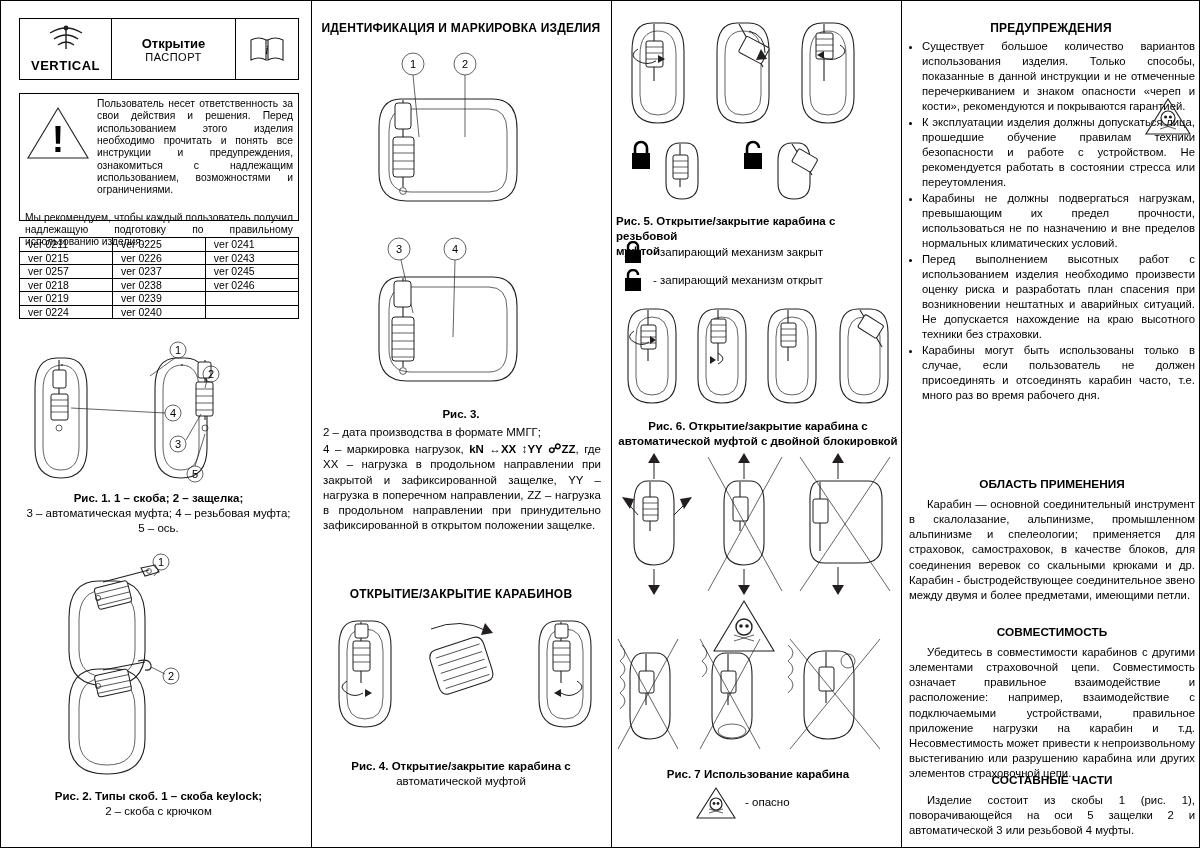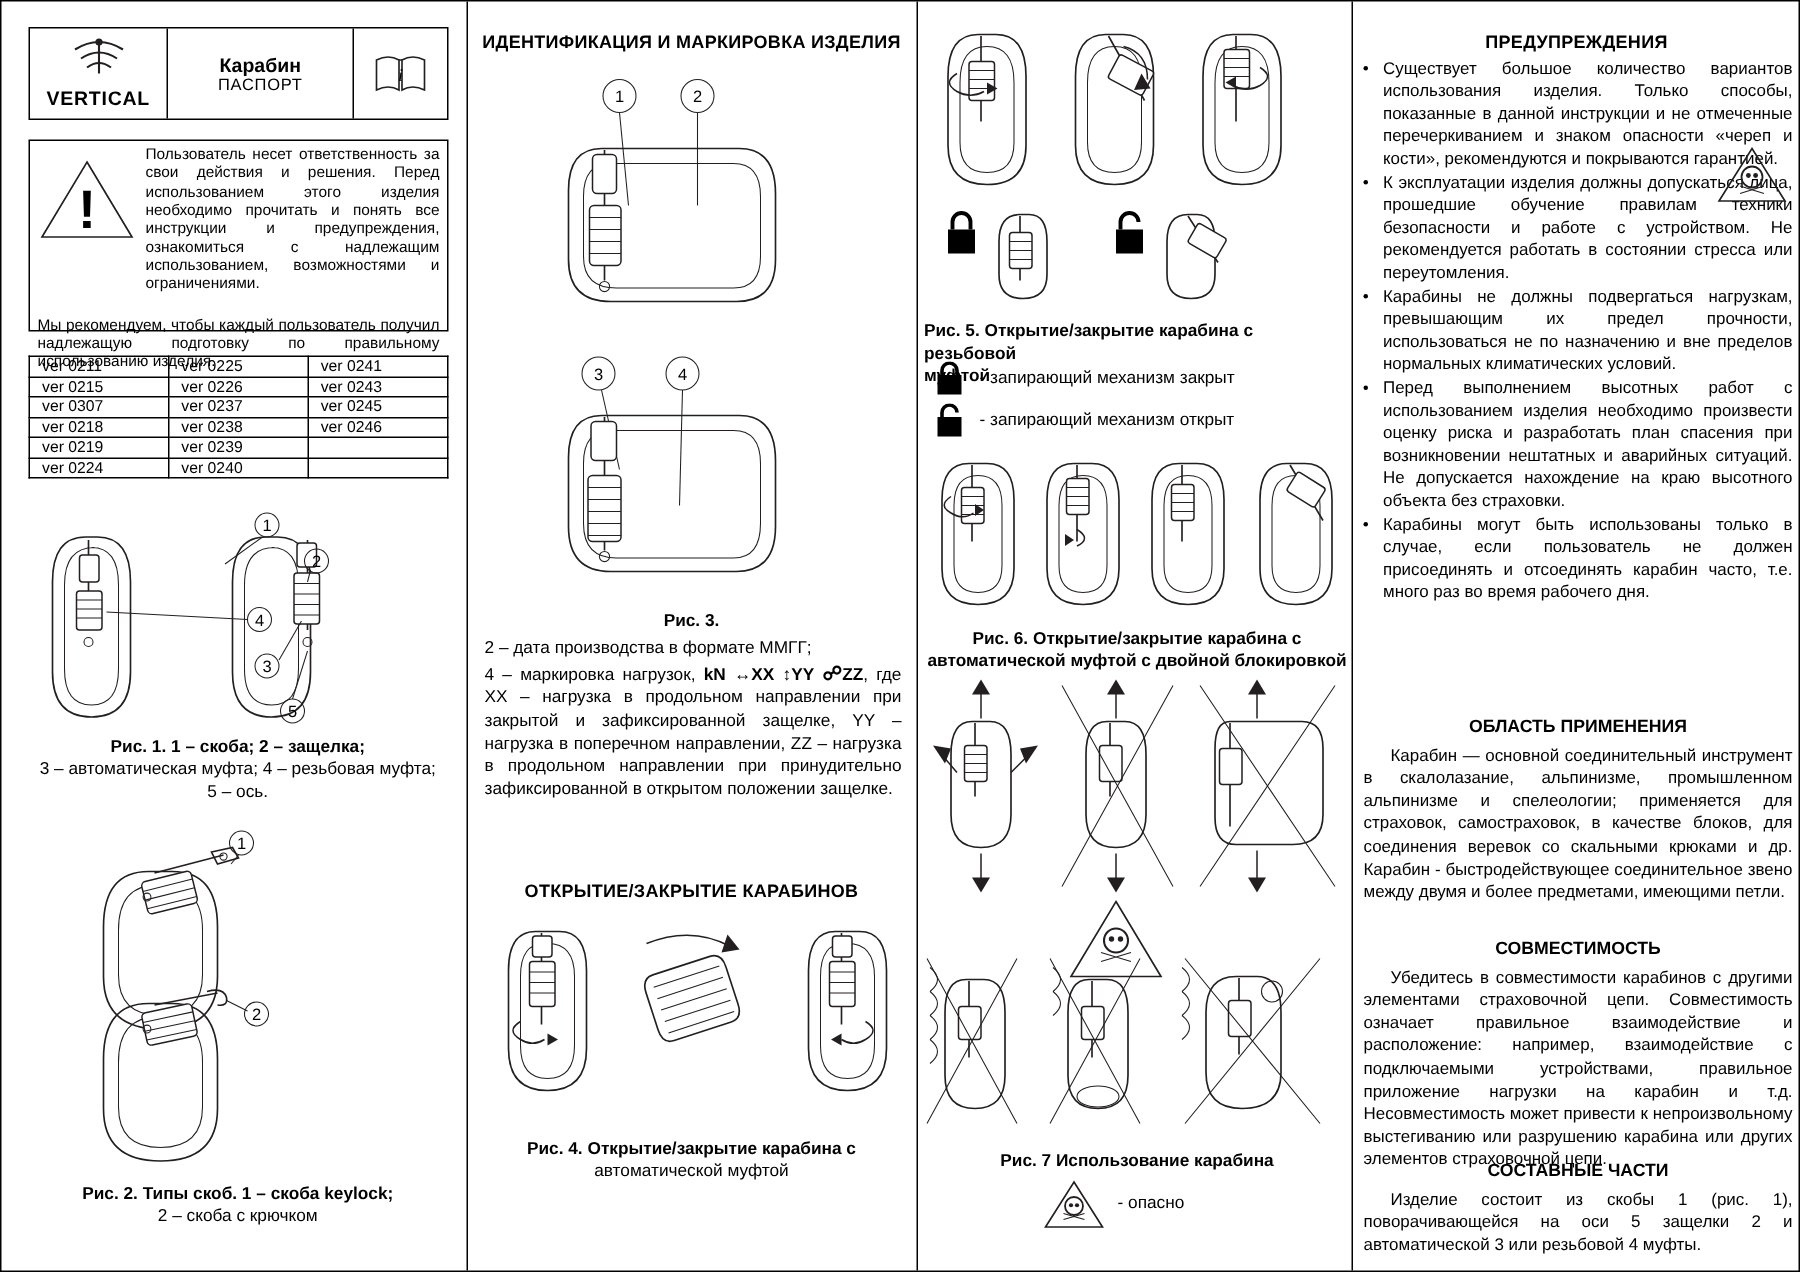--- a/index.html
+++ b/index.html
@@ -99,21 +99,21 @@
             <path d="M46 8 L46 30" stroke-width="1.4"></path>
             <path d="M30 14 Q46 4 62 14" fill="none" stroke-width="1.4"></path>
             <path d="M34 20 Q46 12 58 20" fill="none" stroke-width="1.4"></path>
             <path d="M38 26 Q46 20 54 26" fill="none" stroke-width="1.4"></path>
           </g>
           <circle cx="46" cy="9" r="2.4" fill="#231f20"></circle>
         </svg>
         <div class="logotext">VERTICAL</div>
       </div>
       <div class="hb-mid">
-        <div class="l1">Карабин</div>
+        <div class="l1">Открытие</div>
         <div class="l2">ПАСПОРТ</div>
       </div>
       <div class="hb-right">
         <svg width="40" height="34" viewBox="0 0 40 34">
           <path class="ln" d="M4 8 Q12 4 19 8 L19 28 Q12 24 4 28 Z"></path>
           <path class="ln" d="M36 8 Q28 4 21 8 L21 28 Q28 24 36 28 Z"></path>
           <path class="ln" d="M19 8 L21 8"></path>
           <text x="20" y="22" text-anchor="middle" font-size="12" font-style="italic" font-family="Liberation Serif, serif">i</text>
         </svg>
       </div>
@@ -138,21 +138,21 @@
             <td>ver 0211</td>
             <td>ver 0225</td>
             <td>ver 0241</td>
           </tr>
         <tr>
             <td>ver 0215</td>
             <td>ver 0226</td>
             <td>ver 0243</td>
           </tr>
         <tr>
-            <td>ver 0307</td>
+            <td>ver 0257</td>
             <td>ver 0237</td>
             <td>ver 0245</td>
           </tr>
         <tr>
             <td>ver 0218</td>
             <td>ver 0238</td>
             <td>ver 0246</td>
           </tr>
         <tr>
             <td>ver 0219</td>
@@ -551,21 +551,21 @@
   </div>
 
   <div class="col col4">
     <div class="hdr" style="position:absolute; left:10px; top:20px; width:280px;">ПРЕДУПРЕЖДЕНИЯ</div>
 
     <div style="position:absolute; left:8px; top:38px; width:286px;">
       <ul class="bul">
         <li>Существует большое количество вариантов использования изделия. Только способы, показанные в данной инструкции и не отмеченные перечеркиванием и знаком опасности «череп и кости», рекомендуются и покрываются гарантией.</li>
         <li>К эксплуатации изделия должны допускаться лица, прошедшие обучение правилам техники безопасности и работе с устройством. Не рекомендуется работать в состоянии стресса или переутомления.</li>
         <li>Карабины не должны подвергаться нагрузкам, превышающим их предел прочности, использоваться не по назначению и вне пределов нормальных климатических условий.</li>
-        <li>Перед выполнением высотных работ с использованием изделия необходимо произвести оценку риска и разработать план спасения при возникновении нештатных и аварийных ситуаций. Не допускается нахождение на краю высотного объекта без страховки.</li>
+        <li>Перед выполнением высотных работ с использованием изделия необходимо произвести оценку риска и разработать план спасения при возникновении нештатных и аварийных ситуаций. Не допускается нахождение на краю высотного техники без страховки.</li>
         <li>Карабины могут быть использованы только в случае, если пользователь не должен присоединять и отсоединять карабин часто, т.е. много раз во время рабочего дня.</li>
       </ul>
     </div>
 
     <svg style="position:absolute; left:242px; top:95px;" width="50" height="42" viewBox="0 0 50 42">
       <path class="ln" d="M25 3 L47 38 L3 38 Z" stroke-width="1.6"></path>
       <circle cx="25" cy="22" r="7" fill="none" stroke="#231f20" stroke-width="1.2"></circle>
       <circle cx="22.6" cy="21" r="1.6" fill="#231f20"></circle>
         <circle cx="27.4" cy="21" r="1.6" fill="#231f20"></circle>
       <path class="thin" d="M17 33 L33 28 M17 28 L33 33"></path>

